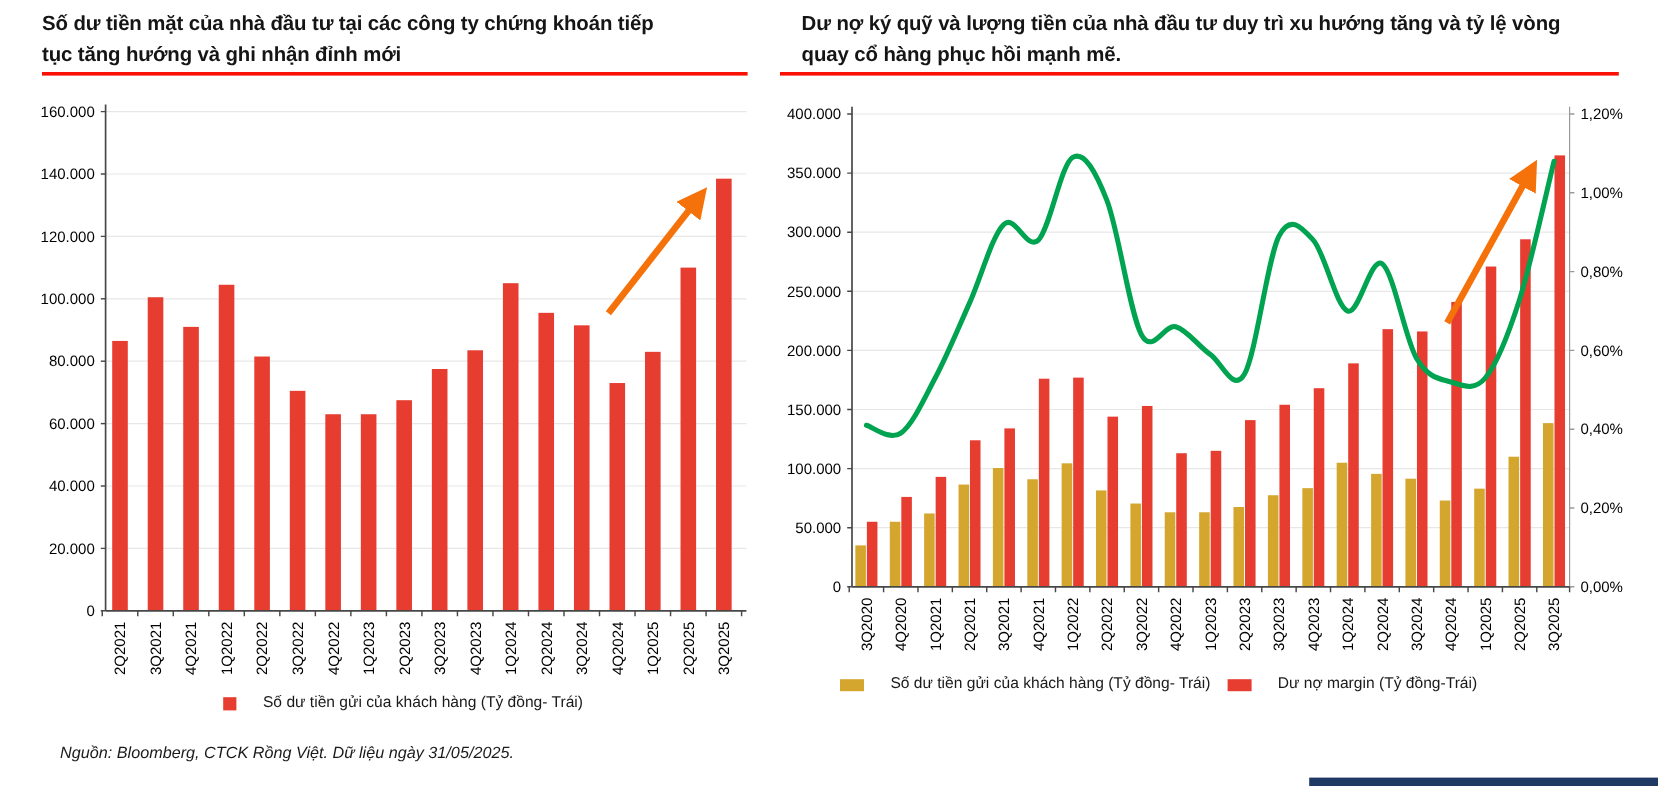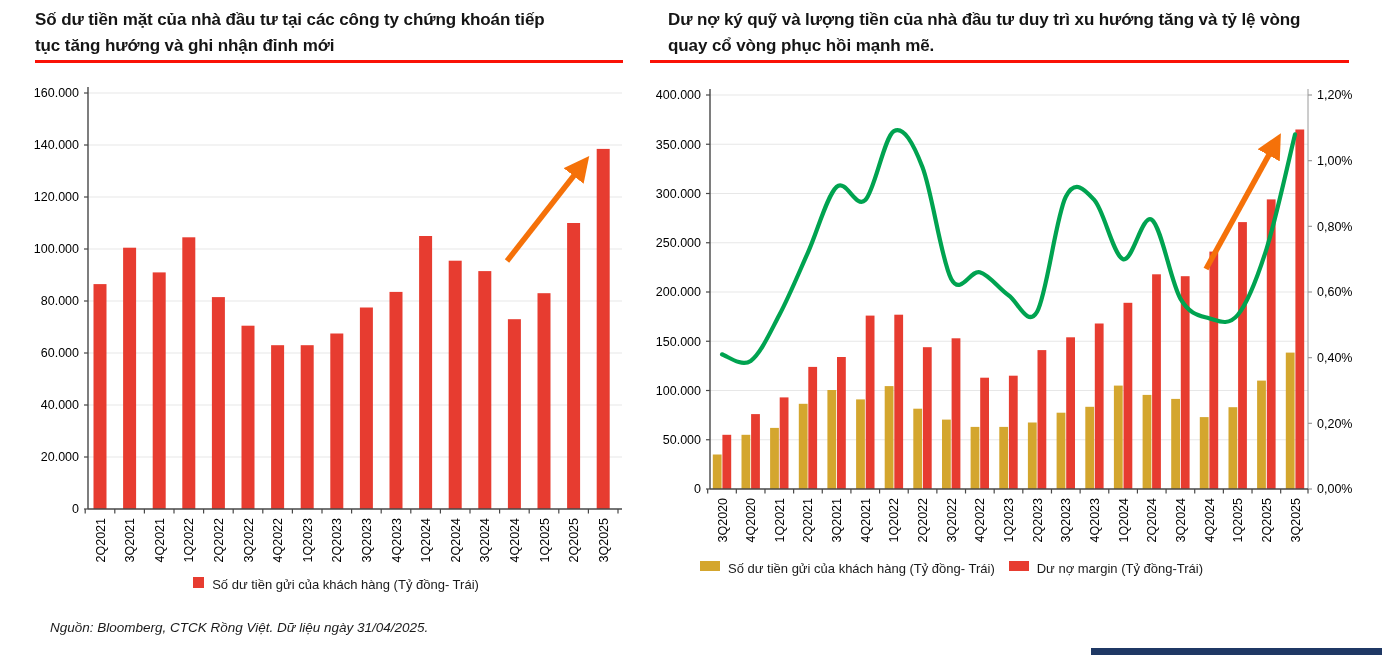--- a/index.html
+++ b/index.html
@@ -15,21 +15,21 @@
   .title-right{left:668px;width:705px;}
   .title-underline{position:absolute;top:60px;height:3px;background:#fa1106;}
   .underline-left{left:35px;width:588px;}
   .underline-right{left:650px;width:699px;}
   .chart-box{position:absolute;top:85px;}
   .chart-box svg{display:block;}
   .legend{position:absolute;font-size:13px;color:#1a1a1a;}
   .legend-left{left:30px;top:577px;width:612px;display:flex;justify-content:center;}
   .legend-right{left:700px;top:561px;width:640px;display:flex;flex-direction:column;gap:7px;}
   .legend-row{display:flex;align-items:center;gap:14px;}
-  .legend-item{display:flex;align-items:flex-start;gap:8px;white-space:nowrap;}
+  .legend-item{display:flex;align-items:flex-end;gap:22px;white-space:nowrap;}
   .swatch-sq{width:11px;height:11px;display:inline-block;}
   .swatch-rect{width:20px;height:10px;display:inline-block;}
   .swatch-line{width:24px;height:4px;border-radius:2px;display:inline-block;}
   .footer-note{
     position:absolute;left:50px;top:620px;font-size:13.5px;font-style:italic;color:#1a1a1a;
   }
   .navy-bar{position:absolute;right:0;bottom:0;width:291px;height:7px;}
 </style>
 </head>
 <body>
@@ -37,21 +37,21 @@
 <div class="page">
 
   <div class="chart-title title-left">
     <span style="display:block">Số dư tiền mặt của nhà đầu tư tại các công ty chứng khoán tiếp</span>
     <span style="display:block">tục tăng hướng và ghi nhận đỉnh mới</span>
   </div>
   <div class="title-underline underline-left" style="background: rgb(250, 17, 6);"></div>
 
   <div class="chart-title title-right">
     <span style="display:block">Dư nợ ký quỹ và lượng tiền của nhà đầu tư duy trì xu hướng tăng và tỷ lệ vòng</span>
-    <span style="display:block">quay cổ vòng phục hồi mạnh mẽ.</span>
+    <span style="display:block">quay cổ hàng phục hồi mạnh mẽ.</span>
   </div>
   <div class="title-underline underline-right" style="background: rgb(250, 17, 6);"></div>
 
   <div class="chart-box" style="left:30px;">
     <svg id="svg-left" width="612" height="492">
         <line x1="58" y1="372" x2="592" y2="372" stroke="#e7e7e7" stroke-width="1"></line>
         <line x1="58" y1="320" x2="592" y2="320" stroke="#e7e7e7" stroke-width="1"></line>
         <line x1="58" y1="268" x2="592" y2="268" stroke="#e7e7e7" stroke-width="1"></line>
         <line x1="58" y1="216" x2="592" y2="216" stroke="#e7e7e7" stroke-width="1"></line>
         <line x1="58" y1="164" x2="592" y2="164" stroke="#e7e7e7" stroke-width="1"></line>
@@ -299,17 +299,17 @@
         <span class="swatch-rect" id="lg-r0" style="background: rgb(212, 166, 46);"></span>
         <span>Số dư tiền gửi của khách hàng (Tỷ đồng- Trái)</span>
       </div>
       <div class="legend-item">
         <span class="swatch-rect" id="lg-r1" style="background: rgb(231, 60, 48);"></span>
         <span>Dư nợ margin (Tỷ đồng-Trái)</span>
       </div>
     </div>
   </div>
 
-  <div class="footer-note">Nguồn: Bloomberg, CTCK Rồng Việt. Dữ liệu ngày 31/04/2025.</div>
+  <div class="footer-note">Nguồn: Bloomberg, CTCK Rồng Việt. Dữ liệu ngày 31/05/2025.</div>
 
   <div class="navy-bar" id="navy-bar" style="background: rgb(31, 56, 100);"></div>
 
 </div>
 
 </body></html>

